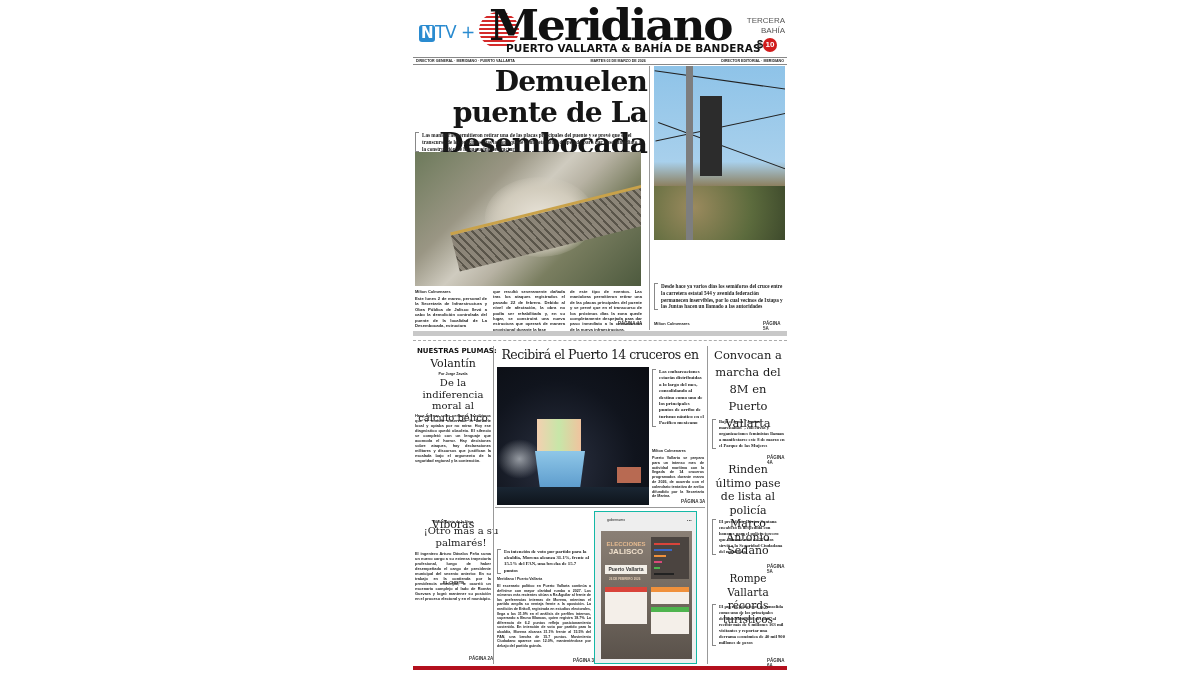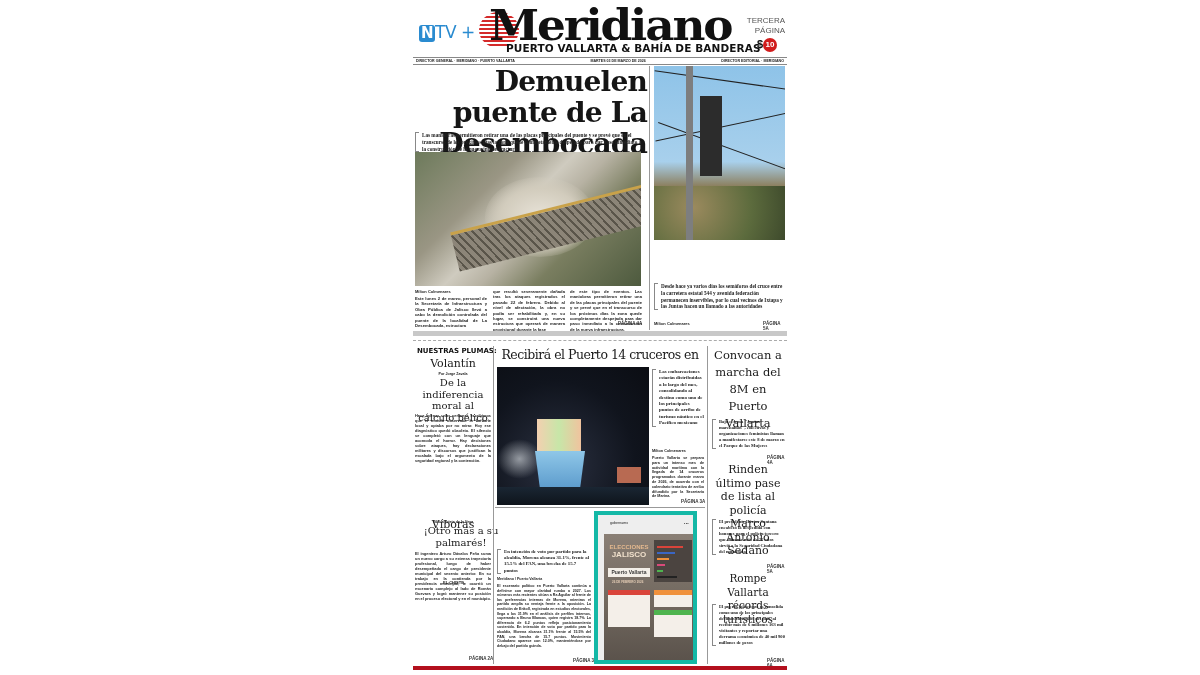--- a/index.html
+++ b/index.html
@@ -49,21 +49,21 @@
   
   .col-title { position: absolute; font-family: "DejaVu Serif", serif; text-align: center; color: #1a1a1a; }
   .kicker { position: absolute; font-family: "DejaVu Sans", sans-serif; font-weight: bold; font-size: 7px; color: #111; }
   .photo3 { position: absolute; left: 84px; top: 367px; width: 152px; height: 138px; background: radial-gradient(ellipse at 40% 70%, #2a3040 0%, #10141d 60%, #0b0d13 100%); overflow: hidden; }
   .photo3 .ship { position: absolute; left: 40px; top: 52px; width: 44px; height: 34px; background: linear-gradient(90deg, #f3d0b0, #c7e6a8 50%, #f0c39e); }
   .photo3 .hull { position: absolute; left: 38px; top: 84px; width: 50px; height: 38px; background: linear-gradient(180deg, #8fc7e8, #5c9bcc); clip-path: polygon(0 0, 100% 0, 90% 100%, 10% 100%); }
   .photo3 .spray { position: absolute; left: 0; top: 72px; width: 45px; height: 40px; border-radius: 50%; background: radial-gradient(ellipse, rgba(200,205,210,0.7), rgba(200,205,210,0) 70%); }
   .photo3 .sea { position: absolute; left: 0; bottom: 0; width: 152px; height: 18px; background: linear-gradient(180deg, #1a2633, #0e141b); }
   .photo3 .bldg { position: absolute; right: 8px; top: 100px; width: 24px; height: 16px; background: #b86a52; }
 
-  .photo4 { position: absolute; left: 181px; top: 511px; width: 103px; height: 153px; background: #eeeeee; border: 4px solid #14b8a6; overflow: hidden; }
+  .photo4 { position: absolute; left: 181px; top: 511px; width: 103px; height: 153px; background: #eeeeee; border: 1px solid #14b8a6; overflow: hidden; }
   .photo4 .inner { position: absolute; left: 6px; top: 19px; width: 91px; height: 128px; background: linear-gradient(180deg, #8a7f75, #6e655c 60%, #5a524b); }
   .photo4 .ej { position: absolute; left: 4px; top: 10px; width: 42px; color: #e4b98f; font-weight: bold; font-size: 6px; line-height: 7px; text-align: center; }
   .photo4 .pv { position: absolute; left: 4px; top: 34px; width: 42px; height: 9px; background: #f3efe8; color: #3a3a3a; font-size: 5px; font-weight: bold; text-align: center; line-height: 9px; }
   .photo4 .panel-r { position: absolute; left: 50px; top: 6px; width: 38px; height: 42px; background: #4b4440; }
   .photo4 .bar { position: absolute; height: 2px; }
   .photo4 .hdr { position: absolute; height: 5px; }
   .photo4 .panel { position: absolute; background: #f4efe9; }
 
   .redbar { position: absolute; left: 0; top: 666px; width: 374px; height: 4px; background: #b3101d; }
 </style>
@@ -74,21 +74,21 @@
 
   <div class="mast">
     <div class="ntv">
       <span class="n">N</span><span class="tv">TV +</span>
     </div>
     <div class="stripes"></div>
     <div class="logo">Meridiano</div>
     <div class="sub">PUERTO VALLARTA &amp; BAHÍA DE BANDERAS</div>
     <div class="epoca">
       <div>TERCERA</div>
-      <div>PÁGINA</div>
+      <div>BAHÍA</div>
     </div>
     <div class="price">
       <span>$</span><span class="coin">10</span>
     </div>
   </div>
 
   <div class="dateline">
     <span>DIRECTOR GENERAL · MERIDIANO · PUERTO VALLARTA</span>
     <span>MARTES 03 DE MARZO DE 2026</span>
     <span>DIRECTOR EDITORIAL · MERIDIANO</span>

